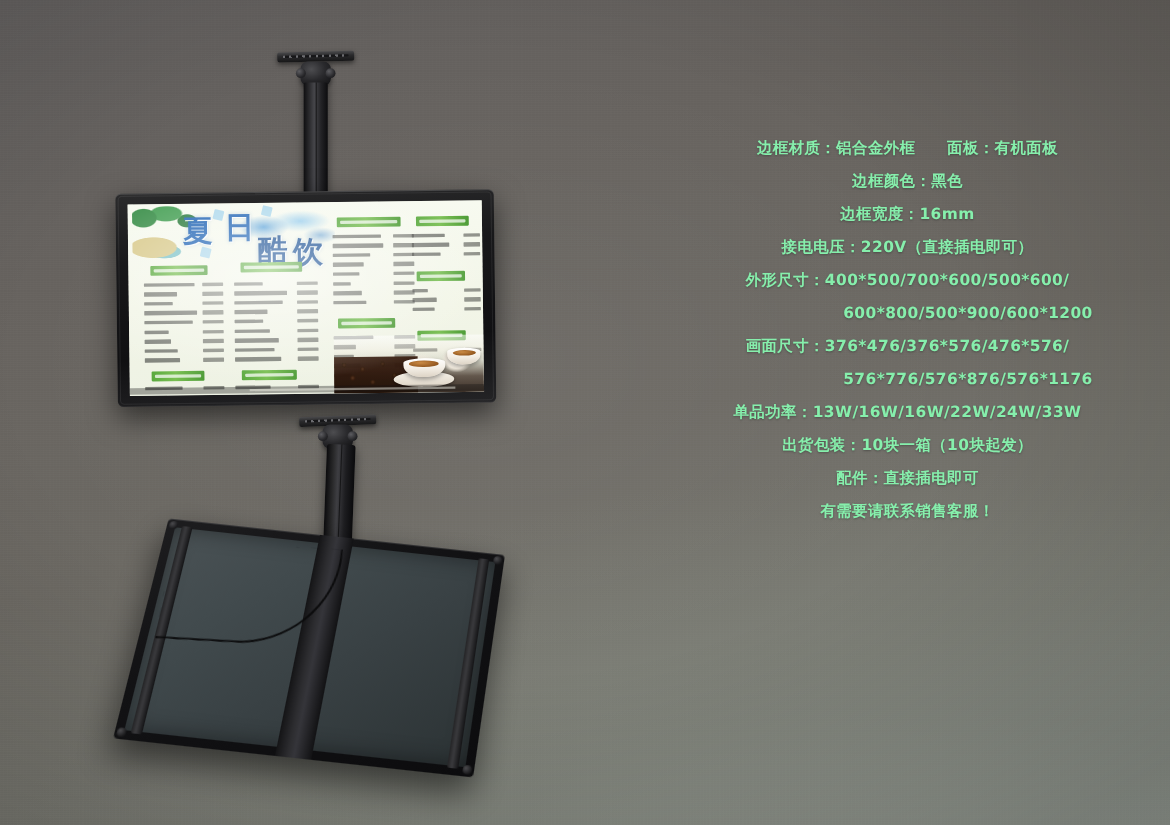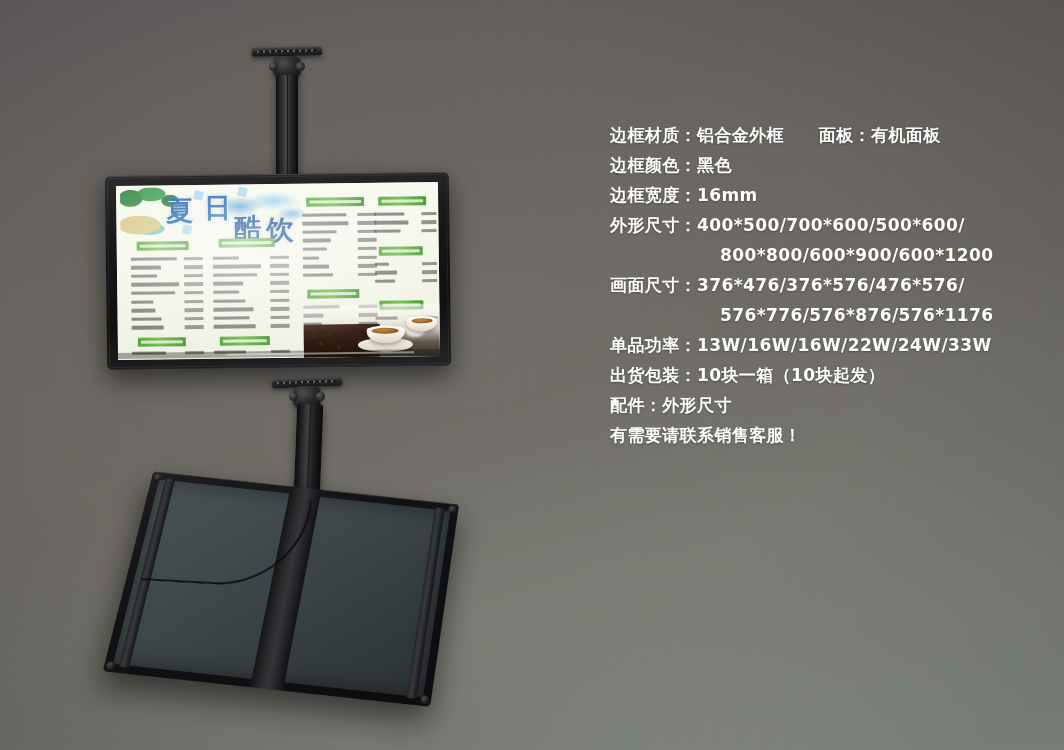--- a/index.html
+++ b/index.html
@@ -48,27 +48,28 @@
     color: #f2f1ee;
     font-size: 25px;
     line-height: 40px;
     font-weight: 700;
     letter-spacing: 1.5px;
     text-shadow: 0 1px 2px rgba(0,0,0,.35);
     margin-bottom: 12px;
     white-space: nowrap;
   }
   .spec-line {
-    color: #ffffff;
-    font-size: 17px;
+    color: #86efac;
+    font-size: 14px;
     line-height: 30px;
     font-weight: 700;
     letter-spacing: .4px;
     white-space: nowrap;
     text-shadow: 0 1px 2px rgba(0,0,0,.30);
+    text-align: center;
   }
   .spec-line.indent { padding-left: 110px; }
 
   
   .lightbox-front {
     position: absolute;
     left: 106px;
     top: 174px;
     width: 344px;
     height: 194px;
@@ -588,24 +589,25 @@
     <div class="lb-corner" style="right:2px; top:2px;"></div>
     <div class="lb-corner" style="left:2px; bottom:2px;"></div>
     <div class="lb-corner" style="right:2px; bottom:2px;"></div>
   </div>
 
   <div class="spec-panel">
     <div id="spec-lines">
         <div class="spec-line">边框材质：铝合金外框　　面板：有机面板</div>
         <div class="spec-line">边框颜色：黑色</div>
         <div class="spec-line">边框宽度：16mm</div>
+        <div class="spec-line">接电电压：220V（直接插电即可）</div>
         <div class="spec-line">外形尺寸：400*500/700*600/500*600/</div>
-        <div class="spec-line indent">800*800/600*900/600*1200</div>
+        <div class="spec-line indent">600*800/500*900/600*1200</div>
         <div class="spec-line">画面尺寸：376*476/376*576/476*576/</div>
         <div class="spec-line indent">576*776/576*876/576*1176</div>
         <div class="spec-line">单品功率：13W/16W/16W/22W/24W/33W</div>
         <div class="spec-line">出货包装：10块一箱（10块起发）</div>
-        <div class="spec-line">配件：外形尺寸</div>
+        <div class="spec-line">配件：直接插电即可</div>
         <div class="spec-line">有需要请联系销售客服！</div>
       </div>
   </div>
 
 </div>
 
 </body></html>

